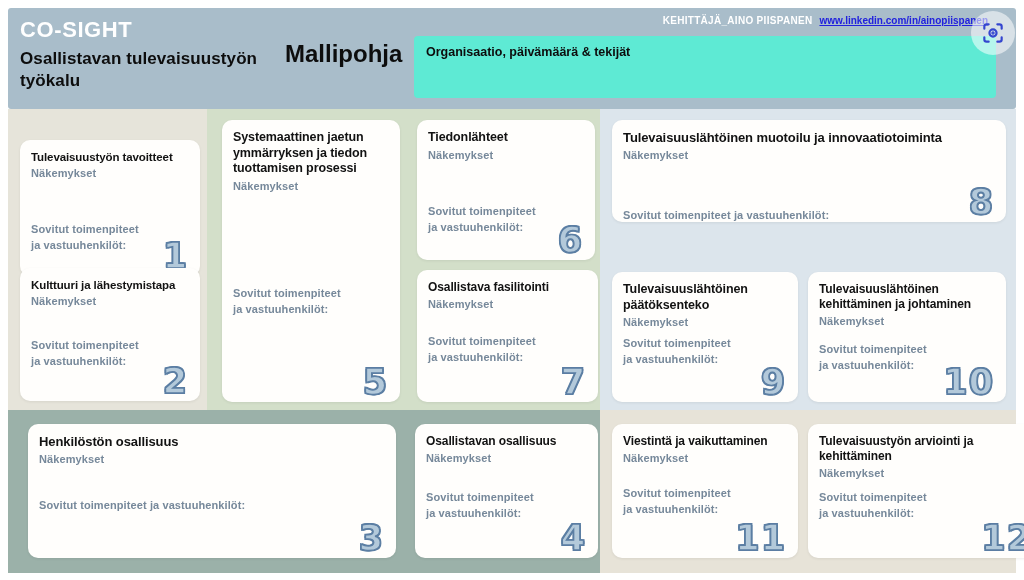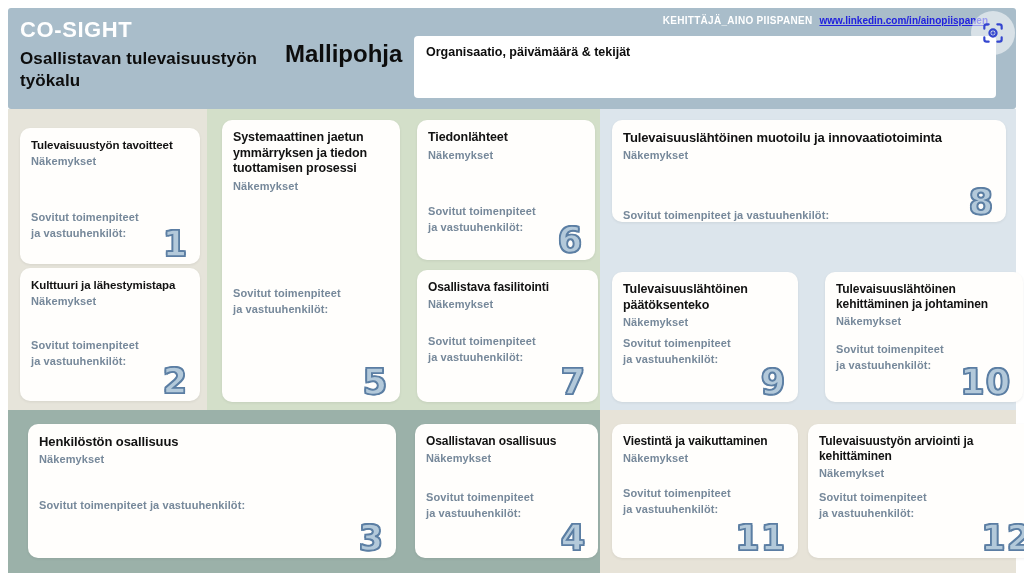--- a/index.html
+++ b/index.html
@@ -7,21 +7,21 @@
   #canvas{position:relative;width:1024px;height:580px;background:#ffffff;overflow:hidden;}
 
   
   .header-band{position:absolute;left:8px;top:8px;width:1008px;height:101px;background:#a9bdca;border-radius:3px;}
   .brand{position:absolute;left:12px;top:9px;font-size:22px;font-weight:800;color:#ffffff;letter-spacing:.6px;}
   .subtitle{position:absolute;left:12px;top:40px;width:245px;font-size:17px;font-weight:800;color:#0d0d0d;line-height:1.28;letter-spacing:.1px;}
   .template-label{position:absolute;left:277px;top:32px;font-size:24px;font-weight:800;color:#0d0d0d;}
   .credit-row{position:absolute;right:28px;top:7px;display:flex;gap:7px;align-items:baseline;font-size:10px;font-weight:800;white-space:nowrap;}
   .credit{color:#ffffff;letter-spacing:.3px;}
   .credit-link{color:#2121dd;text-decoration:underline;}
-  .org-box{position:absolute;left:406px;top:28px;width:558px;height:44px;background:#ffffff;border-radius:4px;padding:9px 12px;font-size:12.5px;font-weight:800;color:#0d0d0d;}
+  .org-box{position:absolute;left:406px;top:28px;width:558px;height:44px;background:#5eead4;border-radius:4px;padding:9px 12px;font-size:12.5px;font-weight:800;color:#0d0d0d;}
   .scan-btn{position:absolute;left:971px;top:11px;width:44px;height:44px;border-radius:50%;background:rgba(255,255,255,.55);display:flex;align-items:center;justify-content:center;z-index:6;border:none;cursor:pointer;}
 
   
   .sec{position:absolute;}
   .sec-a{left:8px;top:109px;width:199px;height:301px;background:#e6e4da;}
   .sec-b{left:207px;top:109px;width:393px;height:301px;background:#d3dfc9;}
   .sec-c{left:600px;top:109px;width:416px;height:301px;background:#dce5ec;}
   .sec-d{left:8px;top:410px;width:592px;height:163px;background:#9bb1a9;}
   .sec-e{left:600px;top:410px;width:416px;height:163px;background:#e7e3d8;}
 
@@ -61,21 +61,21 @@
       </svg>
     </span>
   </button>
 
   <div class="sec sec-a"></div>
   <div class="sec sec-b"></div>
   <div class="sec sec-c"></div>
   <div class="sec sec-d"></div>
   <div class="sec sec-e"></div>
 
-  <div class="card" style="left:20px;top:128px;width:180px;height:136px;">
+  <div class="card" style="left:20px;top:140px;width:180px;height:136px;">
     <div class="card-title nowrap" style="font-size:11.5px;">Tulevaisuustyön tavoitteet</div>
     <div class="card-views">Näkemykset</div>
     <div class="card-actions" style="top:82px;">Sovitut toimenpiteet
 ja vastuuhenkilöt:</div>
     <div class="card-number">1</div>
   </div>
 
   <div class="card" style="left:20px;top:268px;width:180px;height:133px;">
     <div class="card-title nowrap" style="font-size:11.5px;">Kulttuuri ja lähestymistapa</div>
     <div class="card-views">Näkemykset</div>
@@ -116,21 +116,21 @@
   </div>
 
   <div class="card" style="left:612px;top:272px;width:186px;height:130px;">
     <div class="card-title">Tulevaisuuslähtöinen päätöksenteko</div>
     <div class="card-views">Näkemykset</div>
     <div class="card-actions" style="top:64px;">Sovitut toimenpiteet
 ja vastuuhenkilöt:</div>
     <div class="card-number">9</div>
   </div>
 
-  <div class="card" style="left:808px;top:272px;width:198px;height:130px;margin-left:17px;">
+  <div class="card" style="left:808px;top:272px;width:198px;height:130px;">
     <div class="card-title" style="font-size:12px;">Tulevaisuuslähtöinen kehittäminen ja johtaminen</div>
     <div class="card-views">Näkemykset</div>
     <div class="card-actions" style="top:70px;">Sovitut toimenpiteet
 ja vastuuhenkilöt:</div>
     <div class="card-number">10</div>
   </div>
 
   <div class="card" style="left:28px;top:424px;width:368px;height:134px;">
     <div class="card-title" style="font-size:13px;">Henkilöstön osallisuus</div>
     <div class="card-views">Näkemykset</div>

